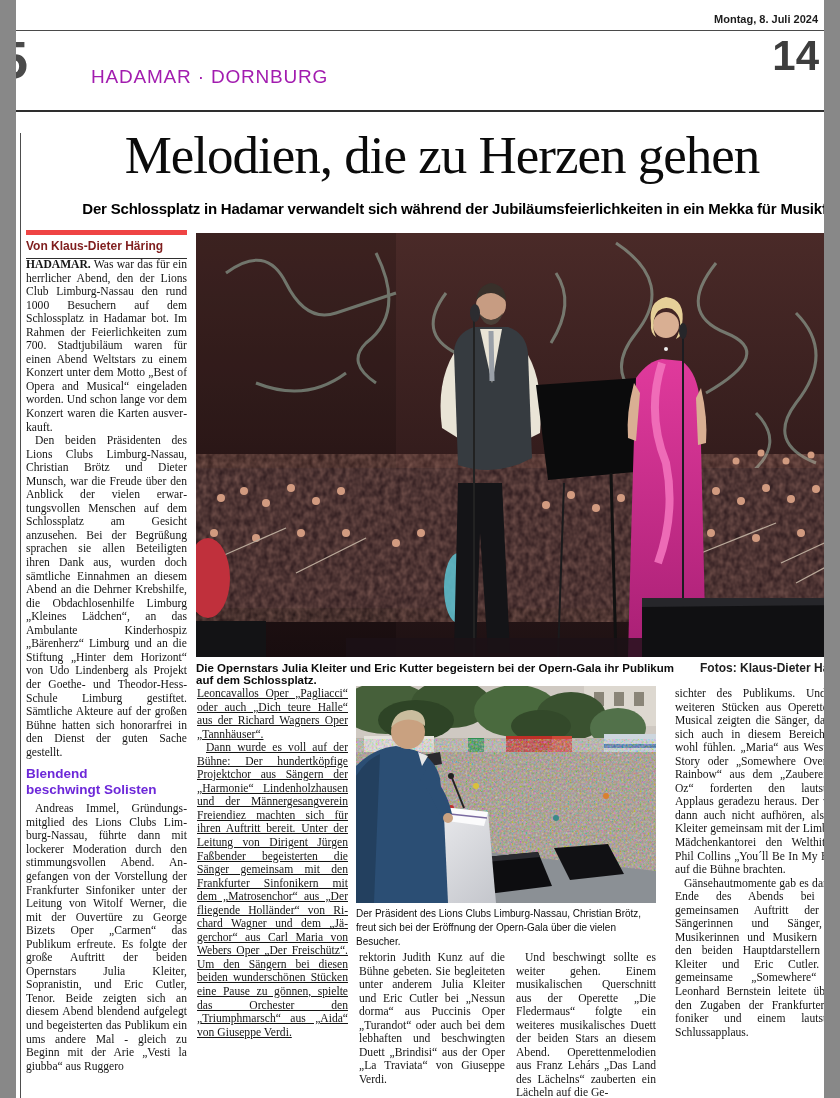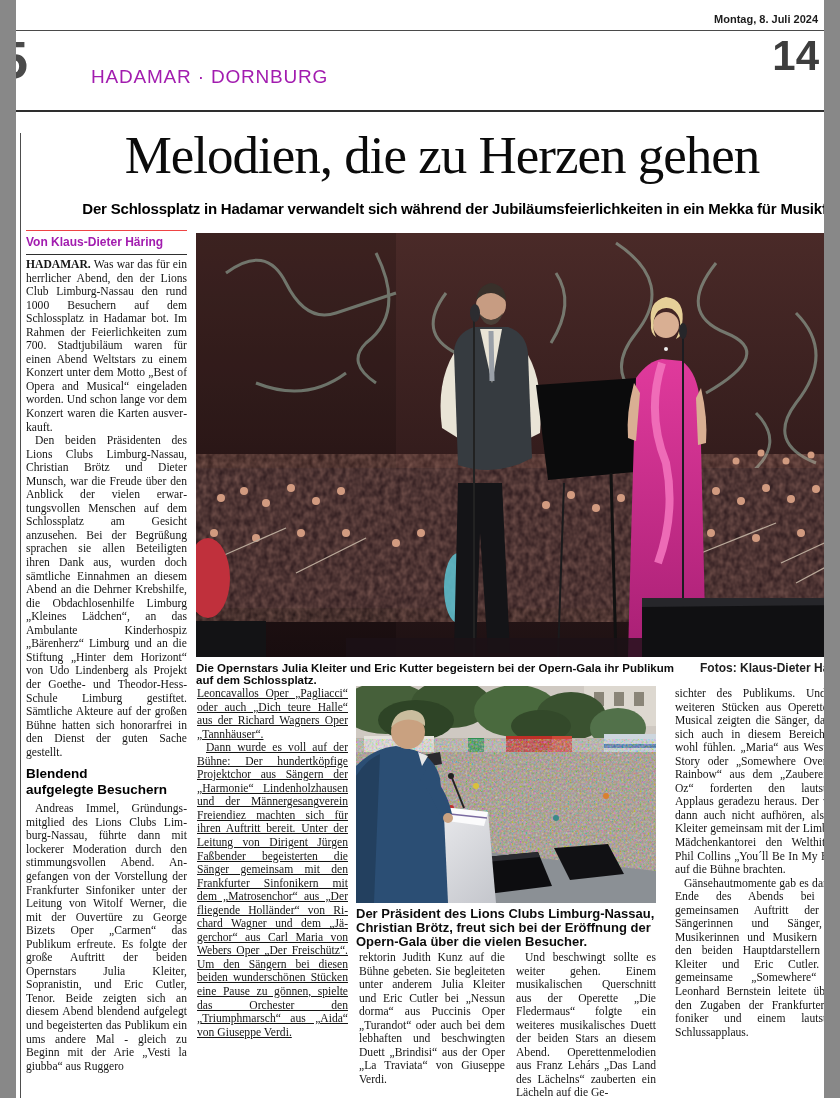--- a/index.html
+++ b/index.html
@@ -14,42 +14,42 @@
         font-size:19px;letter-spacing:.8px;color:#a21caf;}
   .page-number{position:absolute;right:5px;top:35px;font-family:"Liberation Sans",sans-serif;
         font-size:42px;font-weight:bold;line-height:1;color:#3d3d3d;}
   .rule-section{position:absolute;left:0;top:110px;width:840px;height:2px;background:#2e2e2e;}
   .left-vrule{position:absolute;left:4px;top:133px;width:1px;height:965px;background:#4d4d4d;}
   .headline{position:absolute;left:10px;top:122px;width:826px;text-align:center;
         font-size:53px;letter-spacing:-1px;color:#0b0b0b;white-space:nowrap;}
   .subheadline{position:absolute;left:10px;top:200px;width:826px;text-align:right;
         font-family:"Liberation Sans",sans-serif;font-weight:bold;font-size:15px;
         letter-spacing:-.2px;color:#000000;}
-  .byline{position:absolute;left:10px;top:230px;width:161px;border-top:1px solid #ef4444;
+  .byline{position:absolute;left:10px;top:230px;width:161px;border-top:5px solid #ef4444;
         border-bottom:1px solid #2f2f2f;padding:4px 0 5px;font-family:"Liberation Sans",sans-serif;
-        font-size:12px;font-weight:bold;color:#a21caf;}
+        font-size:12px;font-weight:bold;color:#7f1d1d;}
   .bodycol{position:absolute;font-size:11.6px;line-height:13.55px;text-align:justify;
         color:#141414;hyphens:manual;-webkit-hyphens:manual;overflow:hidden;}
   .bodycol p{margin:0;text-indent:9px;}
   .bodycol p.noindent{text-indent:0;}
   .crosshead{font-family:"Liberation Sans",sans-serif;font-weight:bold;font-size:13.5px;
-        line-height:15.5px;margin:7px 0 5px;color:#000000;}
+        line-height:15.5px;margin:7px 0 5px;color:#6d28d9;}
   #col1{left:10px;top:258px;width:161px;height:840px;}
   #col2{left:181px;top:687px;width:151px;height:411px;text-decoration:underline;}
   #col3{left:343px;top:951px;width:146px;height:147px;}
   #col4{left:500px;top:951px;width:140px;height:147px;}
   #col5{left:659px;top:687px;width:177px;height:411px;}
   .photo-main{position:absolute;left:180px;top:233px;width:656px;height:424px;background:#2d1a1a;}
   .caption-main{position:absolute;left:180px;top:661px;width:656px;display:flex;
         justify-content:space-between;align-items:baseline;font-family:"Liberation Sans",sans-serif;
         font-size:11.5px;font-weight:bold;color:#0c0c0c;}
   .caption-main .credit{font-size:12px;color:#1e1e1e;margin-left:24px;white-space:nowrap;}
   .photo-second{position:absolute;left:340px;top:686px;width:300px;height:217px;background:#9a8d80;}
   .caption-second{position:absolute;left:340px;top:907px;width:300px;
-        font-family:"Liberation Sans",sans-serif;font-size:13px;font-weight:bold;
+        font-family:"Liberation Sans",sans-serif;font-size:10px;font-weight:normal;
         line-height:14px;color:#0c0c0c;}
   svg{display:block;}
 </style>
 </head>
 <body>
 
 <div class="page">
 
   <div class="rule-top"></div>
   <div class="date">Montag, 8. Juli 2024</div>
@@ -62,21 +62,21 @@
   <h1 class="headline" style="margin:3px;font-weight:normal;">Melodien, die zu Herzen gehen</h1>
   <div class="subheadline">Der Schlossplatz in Hadamar verwandelt sich während der Jubiläumsfeierlichkeiten in ein Mekka für Musikfans</div>
 
   <div class="byline">Von Klaus-Dieter Häring</div>
 
   <div class="bodycol" id="col1">
     <p class="noindent"><b>HADAMAR.</b><span> Was war das für ein herrlicher Abend, den der Lions Club Limburg-Nassau den rund 1000 Besuchern auf dem Schlossplatz in Hadamar bot. Im Rahmen der Feierlich­keiten zum 700. Stadtjubiläum waren für einen Abend Welt­stars zu einem Konzert unter dem Motto „Best of Opera and Musical“ eingeladen worden. Und schon lange vor dem Kon­zert waren die Karten ausver­kauft.</span></p>
     <p>Den beiden Präsidenten des Lions Clubs Limburg-Nassau, Christian Brötz und Dieter Munsch, war die Freude über den Anblick der vielen erwar­tungsvollen Menschen auf dem Schlossplatz am Gesicht anzusehen. Bei der Begrüßung sprachen sie allen Beteiligten ihren Dank aus, wurden doch sämtliche Einnahmen an die­sem Abend an die Dehrner Krebshilfe, die Obdachlosen­hilfe Limburg „Kleines Läd­chen“, an das Ambulante Kin­derhospiz „Bärenherz“ Lim­burg und an die Stiftung „Hin­ter dem Horizont“ von Udo Lindenberg als Projekt der Goethe- und Theodor-Hess-Schule Limburg gestiftet. Sämtliche Akteure auf der gro­ßen Bühne hatten sich hono­rarfrei in den Dienst der guten Sache gestellt.</p>
     <div class="crosshead">
       <div>Blendend</div>
-      <div>aufgelegte Besuchern</div>
+      <div>beschwingt Solisten</div>
     </div>
     <p>Andreas Immel, Gründungs­mitglied des Lions Clubs Lim­burg-Nassau, führte dann mit lockerer Moderation durch den stimmungsvollen Abend. An­gefangen von der Vorstellung der Frankfurter Sinfoniker unter der Leitung von Witolf Werner, die mit der Ouvertüre zu George Bizets Oper „Car­men“ das Publikum erfreute. Es folgte der große Auftritt der beiden Opernstars Julia Klei­ter, Sopranistin, und Eric Cut­ler, Tenor. Beide zeigten sich an diesem Abend blendend aufgelegt und begeisterten das Publikum ein ums andere Mal - gleich zu Beginn mit der Arie „Vesti la giubba“ aus Ruggero</p>
   </div>
 
   <div class="photo-main">
     <svg viewBox="0 0 656 424" width="656" height="424" preserveAspectRatio="none">
       <defs>
         <linearGradient id="bgG" x1="0" y1="0" x2="0" y2="1">
           <stop offset="0" stop-color="#4a2a28"></stop>
             <stop offset="0.55" stop-color="#331c1c"></stop>

